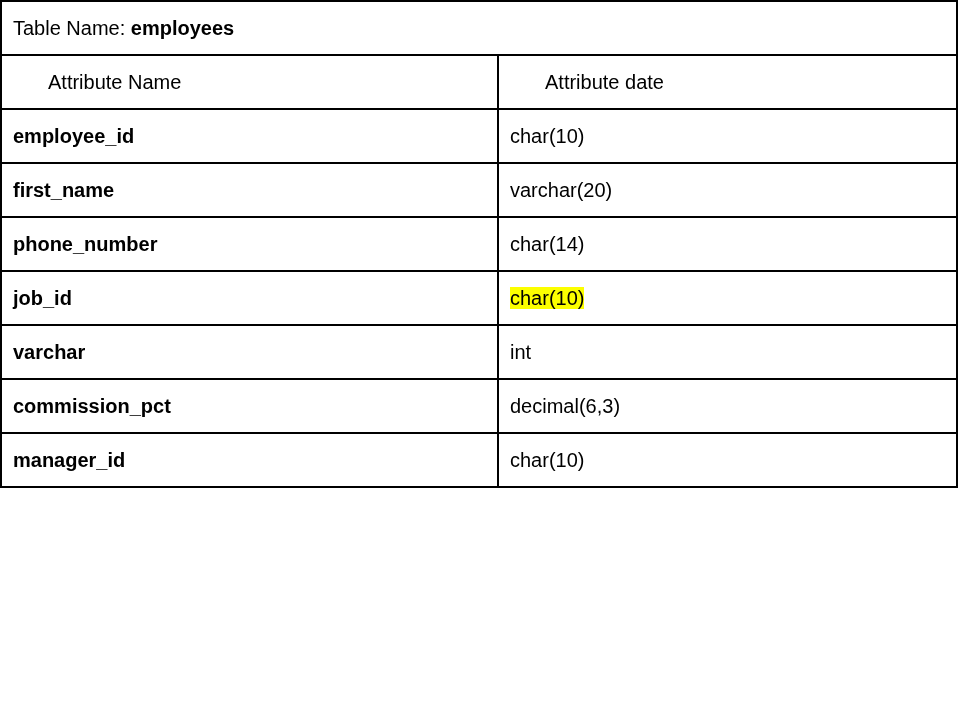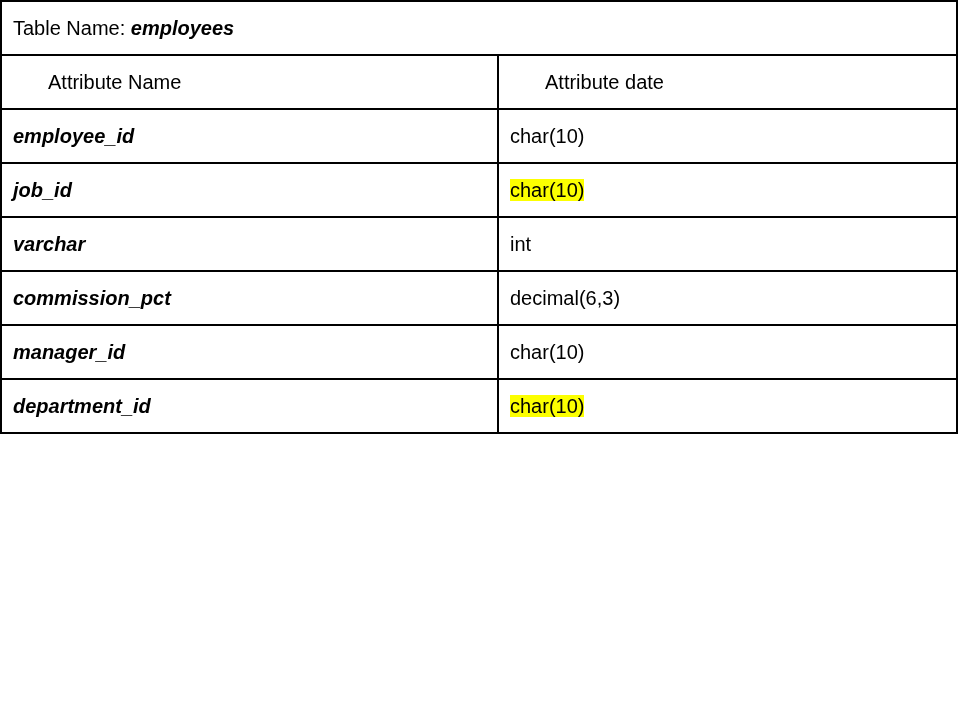--- a/index.html
+++ b/index.html
@@ -25,23 +25,23 @@
     padding: 14px 12px 14px 11px;
     font-size: 20px;
     line-height: 1.2;
     color: #000;
     vertical-align: middle;
   }
   .col-left { width: 497px; }
   .col-right { width: auto; }
   .title-cell { font-size: 20px; }
   .title-prefix { font-weight: 400; }
-  .title-name { font-weight: 700; font-style: italic; }
+  .title-name { font-weight: 700; }
   .header-row td { font-weight: 400; padding-left: 46px; }
-  .attr-name { font-weight: 700; font-style: italic; }
+  .attr-name { font-weight: 700; }
   .hl { background: #fcff00; display: inline; }
 </style>
 </head>
 <body>
 
 <div class="table-wrapper">
   <table>
     <colgroup>
       <col class="col-left">
       <col class="col-right">
@@ -54,34 +54,38 @@
       </tr>
       <tr class="header-row">
         <td>Attribute Name</td>
         <td>Attribute date</td>
       </tr>
     <tr>
           <td><span class="attr-name">employee_id</span></td>
           <td><span>char(10)</span></td>
         </tr>
         <tr>
+          <td><span class="attr-name">first_name</span></td>
+          <td><span>varchar(20)</span></td>
+        </tr>
+        <tr>
+          <td><span class="attr-name">phone_number</span></td>
+          <td><span>char(14)</span></td>
+        </tr>
+        <tr>
           <td><span class="attr-name">job_id</span></td>
           <td><span class="hl">char(10)</span></td>
         </tr>
         <tr>
           <td><span class="attr-name">varchar</span></td>
           <td><span>int</span></td>
         </tr>
         <tr>
           <td><span class="attr-name">commission_pct</span></td>
           <td><span>decimal(6,3)</span></td>
         </tr>
         <tr>
           <td><span class="attr-name">manager_id</span></td>
           <td><span>char(10)</span></td>
         </tr>
-        <tr>
-          <td><span class="attr-name">department_id</span></td>
-          <td><span class="hl">char(10)</span></td>
-        </tr>
       </tbody>
   </table>
 </div>
 
 </body></html>

